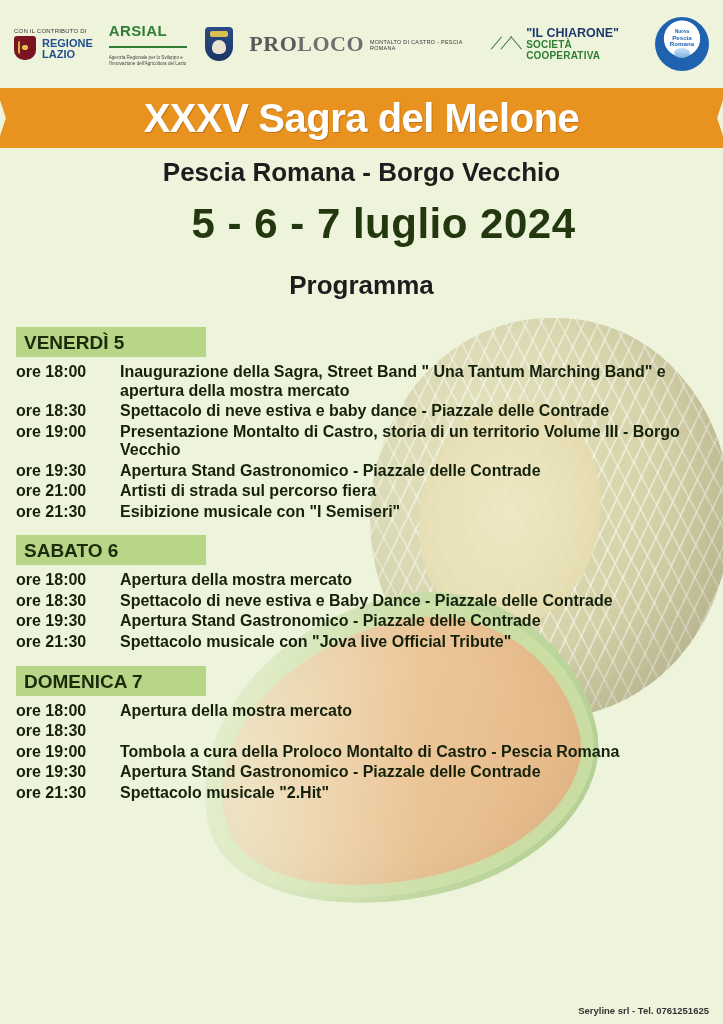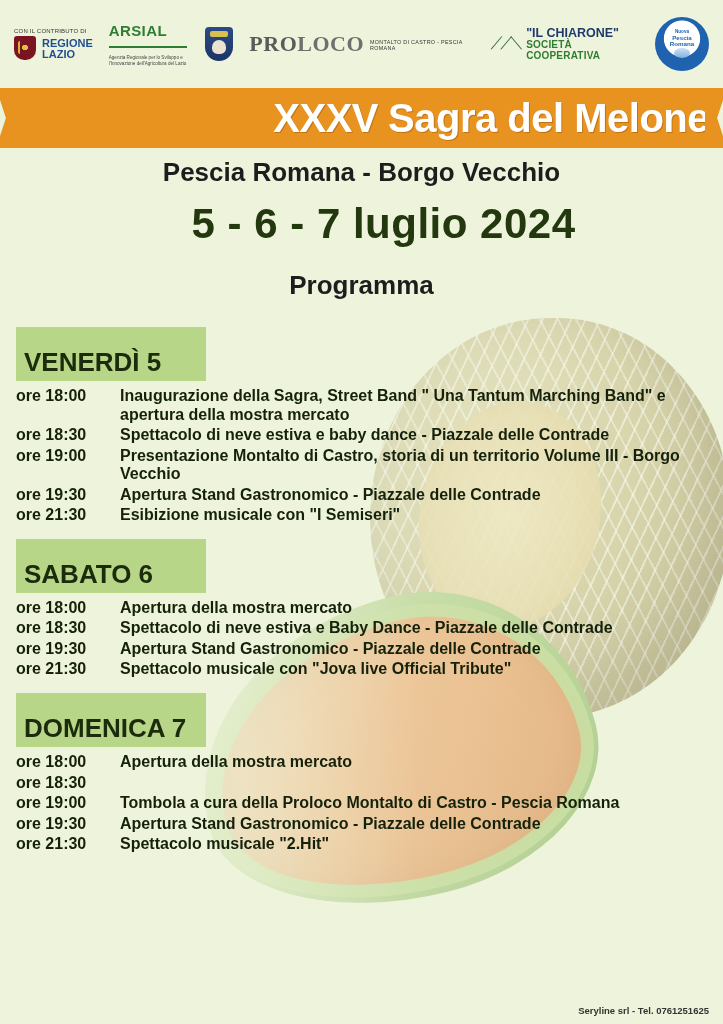--- a/index.html
+++ b/index.html
@@ -147,21 +147,21 @@
   .np-t3 { font-size:6.2px; font-weight:bold; color:#1f63b0; }
   .np-ball { width:16px; height:10px; margin:1px auto 0; border-radius:50%; background:linear-gradient(#cfe3f7,#7fb1e0); }
 
   
   .banner-wrap { position: relative; z-index: 2; margin-top: 6px; }
   .banner {
     position: relative;
     height: 60px;
     background: #e8921f;
     margin: 0 14px;
-    display: flex; align-items: center; justify-content: flex-end;
+    display: flex; align-items: center; justify-content: center;
   }
   .banner::before, .banner::after {
     content: "";
     position: absolute; top: 0; width: 22px; height: 60px;
     background: #e8921f;
   }
   .banner::before { left: -18px; clip-path: polygon(0 0, 100% 0, 100% 100%, 0 100%, 45% 50%); }
   .banner::after  { right: -18px; clip-path: polygon(0 0, 100% 0, 55% 50%, 100% 100%, 0 100%); }
   .banner-title {
     font-size: 40px; font-weight: bold; color: #ffffff;
@@ -191,22 +191,22 @@
     margin-top: 22px;
   }
 
   
   .program { position: relative; z-index: 2; padding: 0 16px; margin-top: 26px; }
   .day { margin-bottom: 14px; }
   .day-header {
     display: inline-block;
     background: #b7d687;
     color: #1b2b0c;
-    font-size: 26px; font-weight: bold;
-    padding: 20px 12px 3px 8px;
+    font-size: 19px; font-weight: bold;
+    padding: 5px 12px 3px 8px;
     min-width: 190px;
   }
   .events { margin-top: 6px; }
   .event {
     display: flex;
     font-size: 16px;
     font-weight: bold;
     color: #15210a;
     line-height: 1.16;
     margin-bottom: 2px;
@@ -312,20 +312,24 @@
       </div>
       <div class="event">
         <div class="ev-time">ore 19:00</div>
         <div class="ev-desc">Presentazione Montalto di Castro, storia di un territorio Volume III - Borgo Vecchio</div>
       </div>
       <div class="event">
         <div class="ev-time">ore 19:30</div>
         <div class="ev-desc">Apertura Stand Gastronomico - Piazzale delle Contrade</div>
       </div>
       <div class="event">
+        <div class="ev-time">ore 21:00</div>
+        <div class="ev-desc">Artisti di strada sul percorso fiera</div>
+      </div>
+      <div class="event">
         <div class="ev-time">ore 21:30</div>
         <div class="ev-desc">Esibizione musicale con "I Semiseri"</div>
       </div>
     </div>
   </div>
 
   <div class="day">
     <div class="day-header">SABATO 6</div>
     <div class="events">
       <div class="event">

